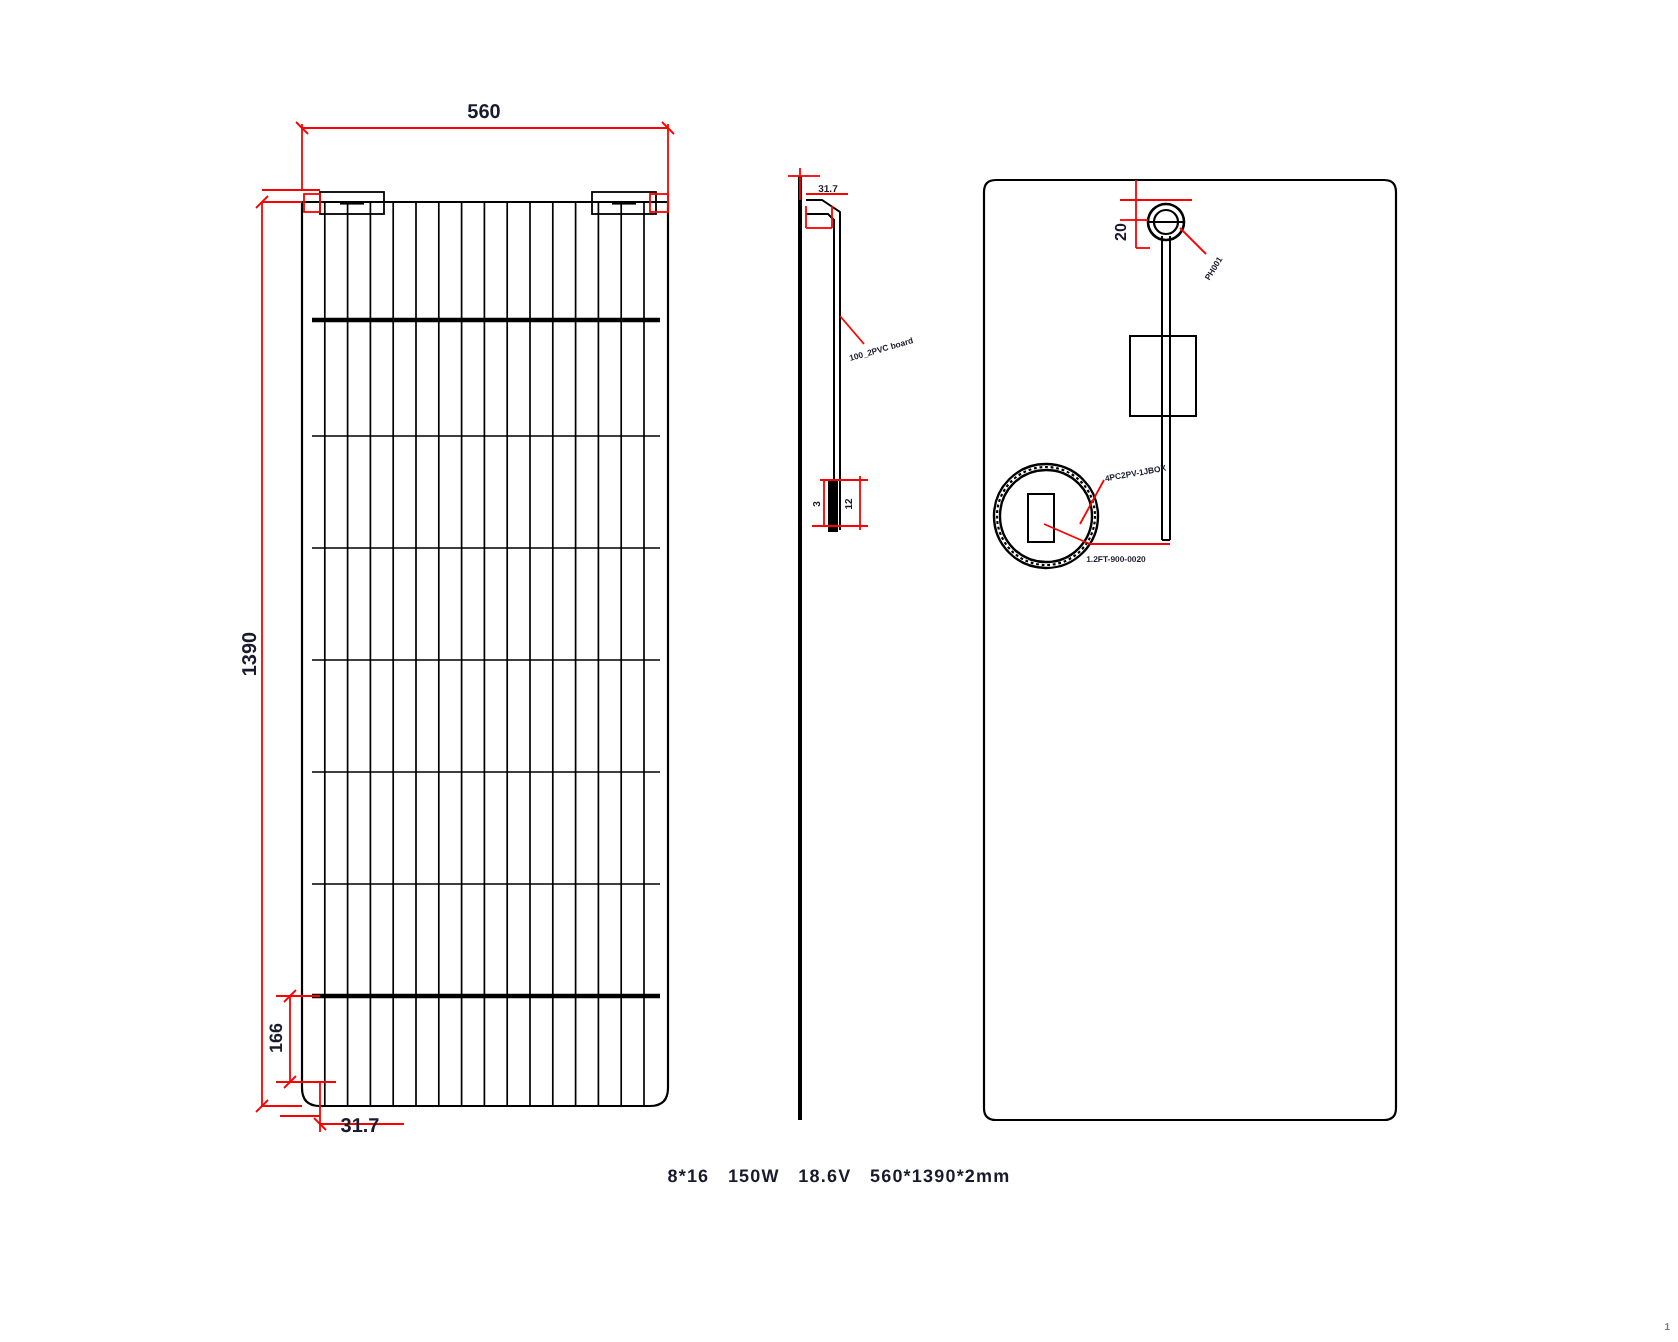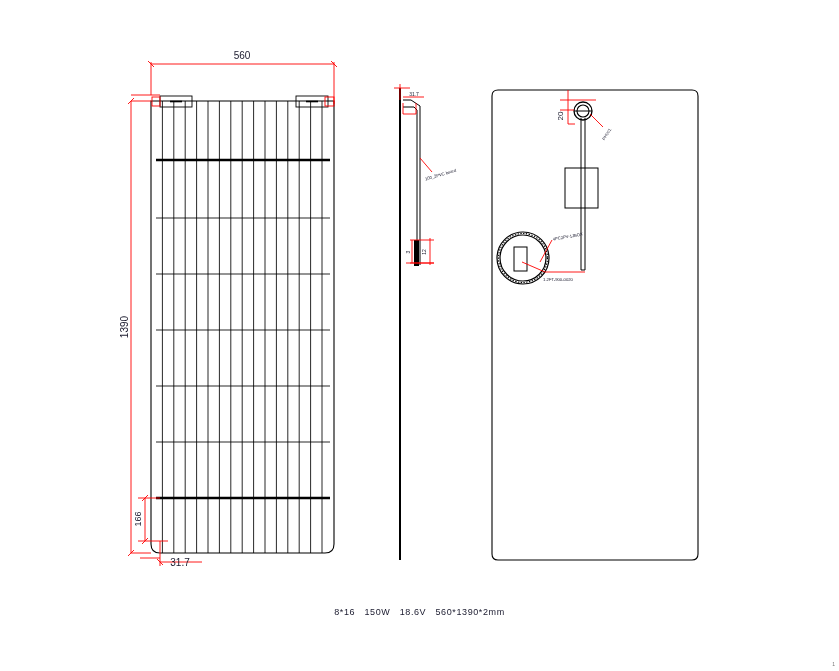--- a/index.html
+++ b/index.html
@@ -14,31 +14,32 @@
     position: relative;
     font-family: "Liberation Sans", sans-serif;
     overflow: hidden;
   }
   #drawing-root {
     position: absolute;
     left: 0;
     top: 0;
     width: 839px;
     height: 671px;
+    font-weight: bold;
   }
   svg#cad {
     display: block;
     width: 839px;
     height: 671px;
     background: #ffffff;
   }
   .caption {
     position: absolute;
     left: 0;
-    top: 607px;
+    top: 583px;
     width: 839px;
     text-align: center;
     font-family: "Liberation Sans", sans-serif;
     font-size: 9px;
     letter-spacing: 0.6px;
     color: #1a1a2e;
     white-space: pre;
   }
   .corner-mark {
     position: absolute;

